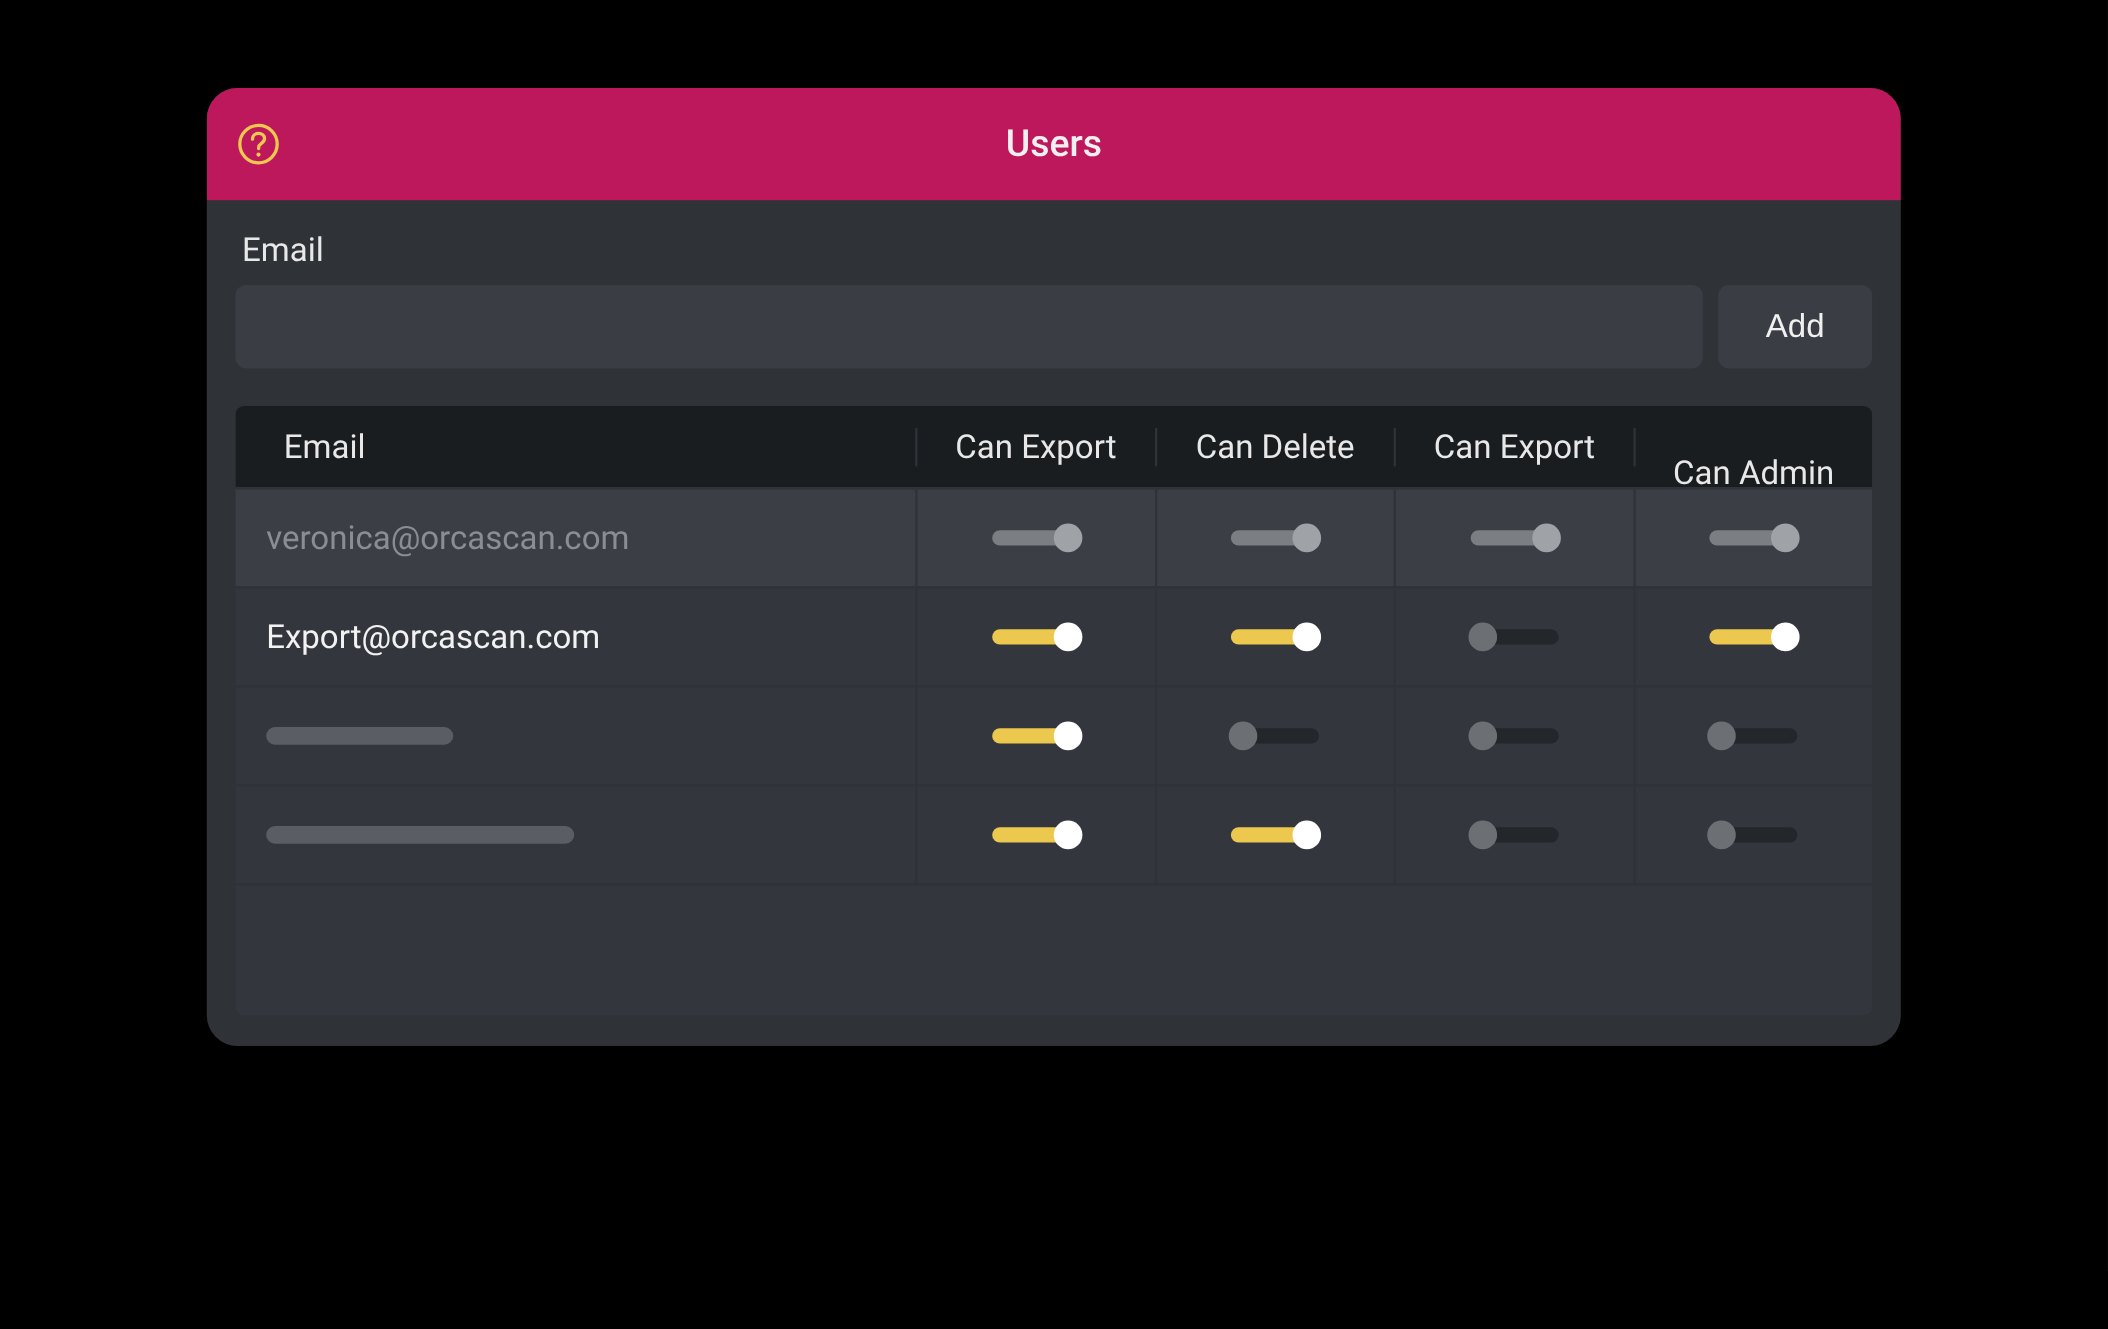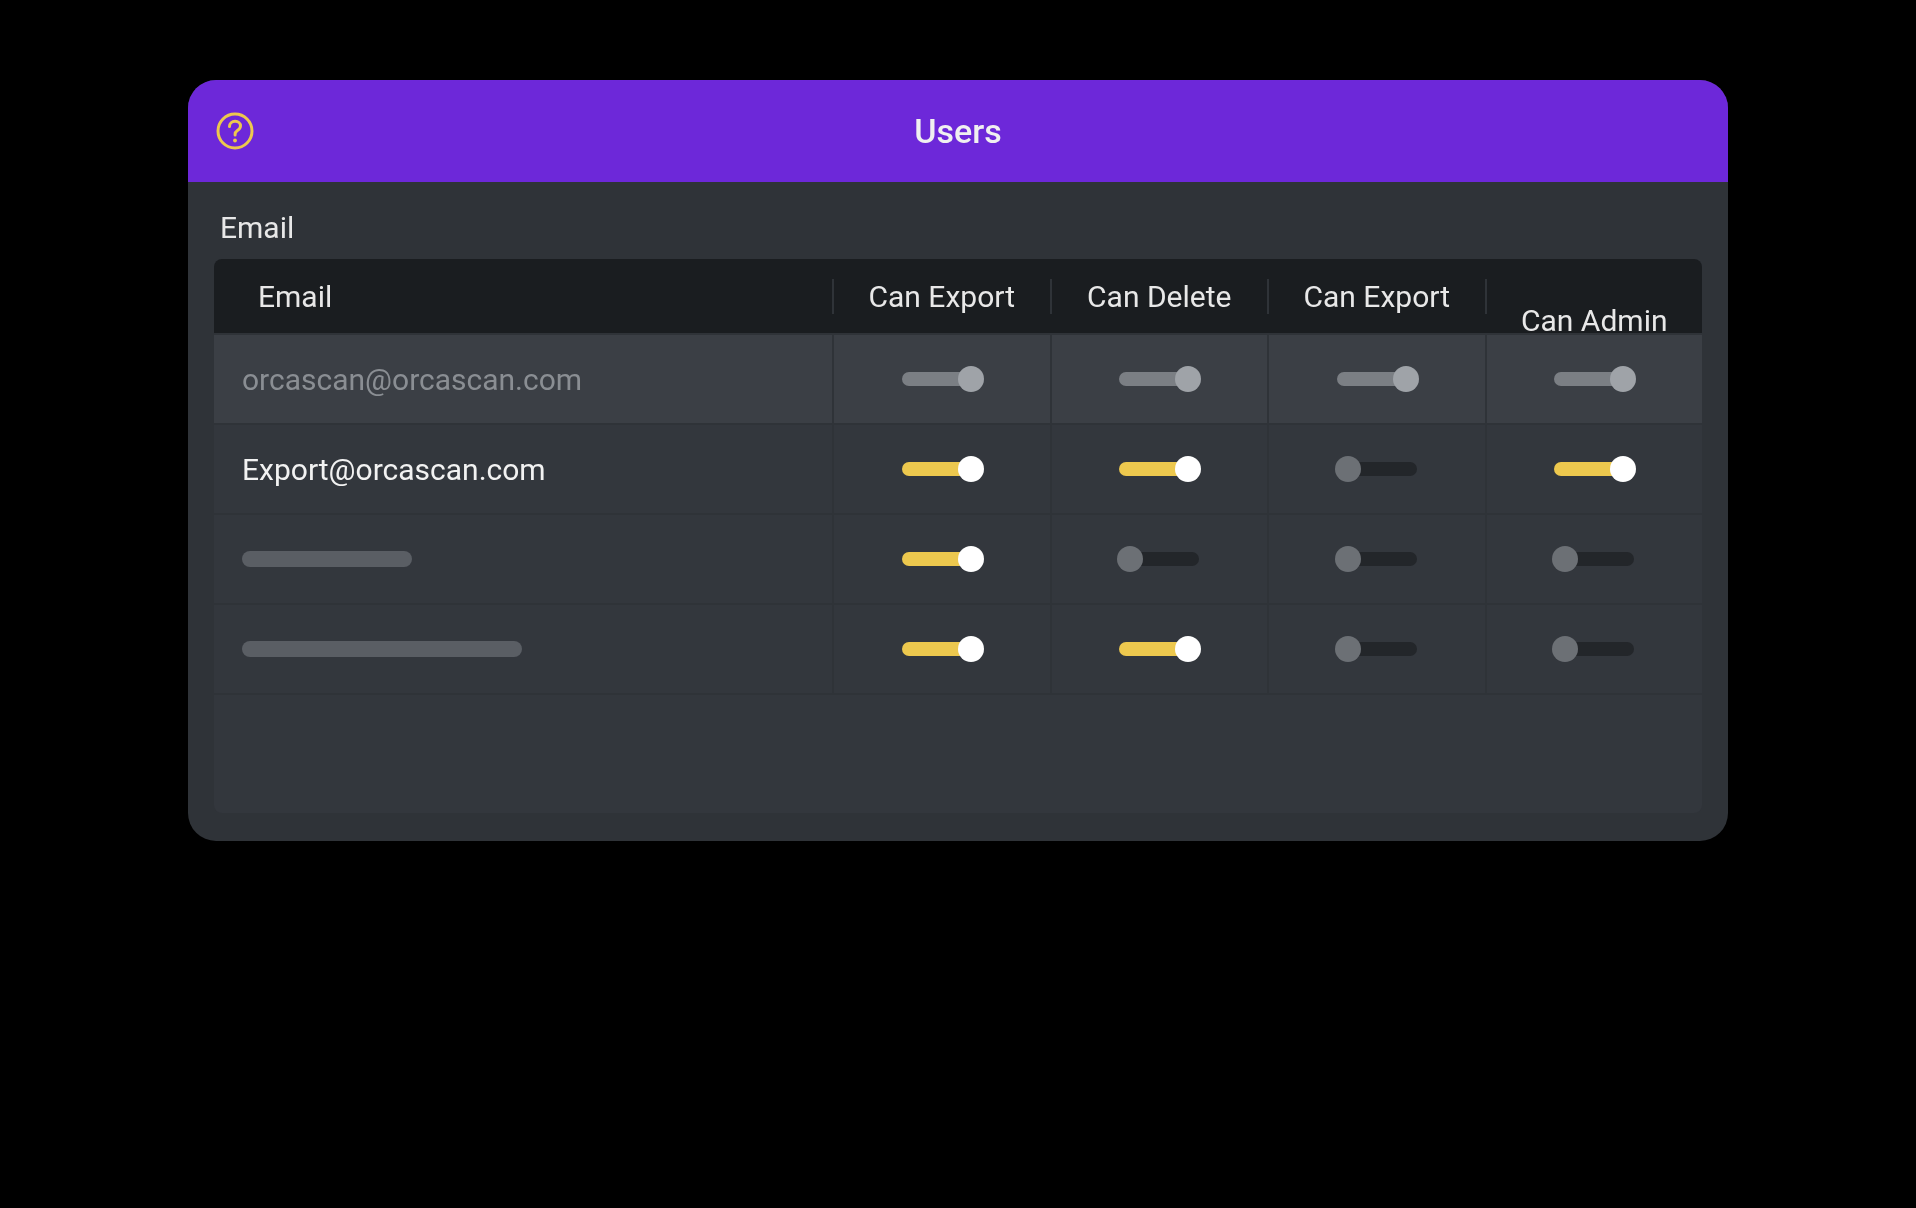--- a/index.html
+++ b/index.html
@@ -20,21 +20,21 @@
   }
   .panel {
     margin-top: 80px;
     width: 1540px;
     background: #2f3338;
     border-radius: 28px;
     box-shadow: 0 30px 90px 30px rgba(0,0,0,0.85);
     overflow: hidden;
   }
   .panel-header {
-    background: #6d28d9;
+    background: #be185d;
     height: 102px;
     position: relative;
     display: flex;
     align-items: center;
     justify-content: center;
   }
   .help-icon {
     position: absolute;
     left: 26px;
     top: 50%;
@@ -197,33 +197,37 @@
           <circle cx="20" cy="20" r="17" fill="none" stroke="#edc84e" stroke-width="3"></circle>
           <path d="M14.5 15.5c0-3 2.4-5.2 5.6-5.2 3 0 5.4 1.9 5.4 4.7 0 2.2-1.2 3.3-3.1 4.6-1.7 1.2-2.3 2-2.3 3.6v.8" fill="none" stroke="#edc84e" stroke-width="3" stroke-linecap="round"></path>
           <circle cx="20" cy="29.5" r="1.9" fill="#edc84e"></circle>
         </svg>
       </div>
       <div class="panel-title">Users</div>
     </div>
 
     <div class="panel-body">
       <div class="field-label">Email</div>
+      <div class="input-row">
+        <input class="email-input" type="text" value="" style="">
+        <button class="add-button">Add</button>
+      </div>
 
       <div class="table">
         <div class="thead">
           <div class="th th-email">Email</div>
           <div class="th th-col">Can Export</div>
           <div class="th th-col">Can Delete</div>
           <div class="th th-col">Can Export</div>
           <div class="th th-col">Can Admin</div>
         </div>
         <div class="tbody" id="tbody">
             <div class="tr disabled">
               <div class="td td-email">
-                <span class="email-text">orcascan@orcascan.com</span>
+                <span class="email-text">veronica@orcascan.com</span>
               </div>
               <div class="td td-col">
                 <div class="toggle disabled-on">
                   <div class="track"></div>
                   <div class="knob"></div>
                 </div>
               </div>
               <div class="td td-col">
                 <div class="toggle disabled-on">
                   <div class="track"></div>

